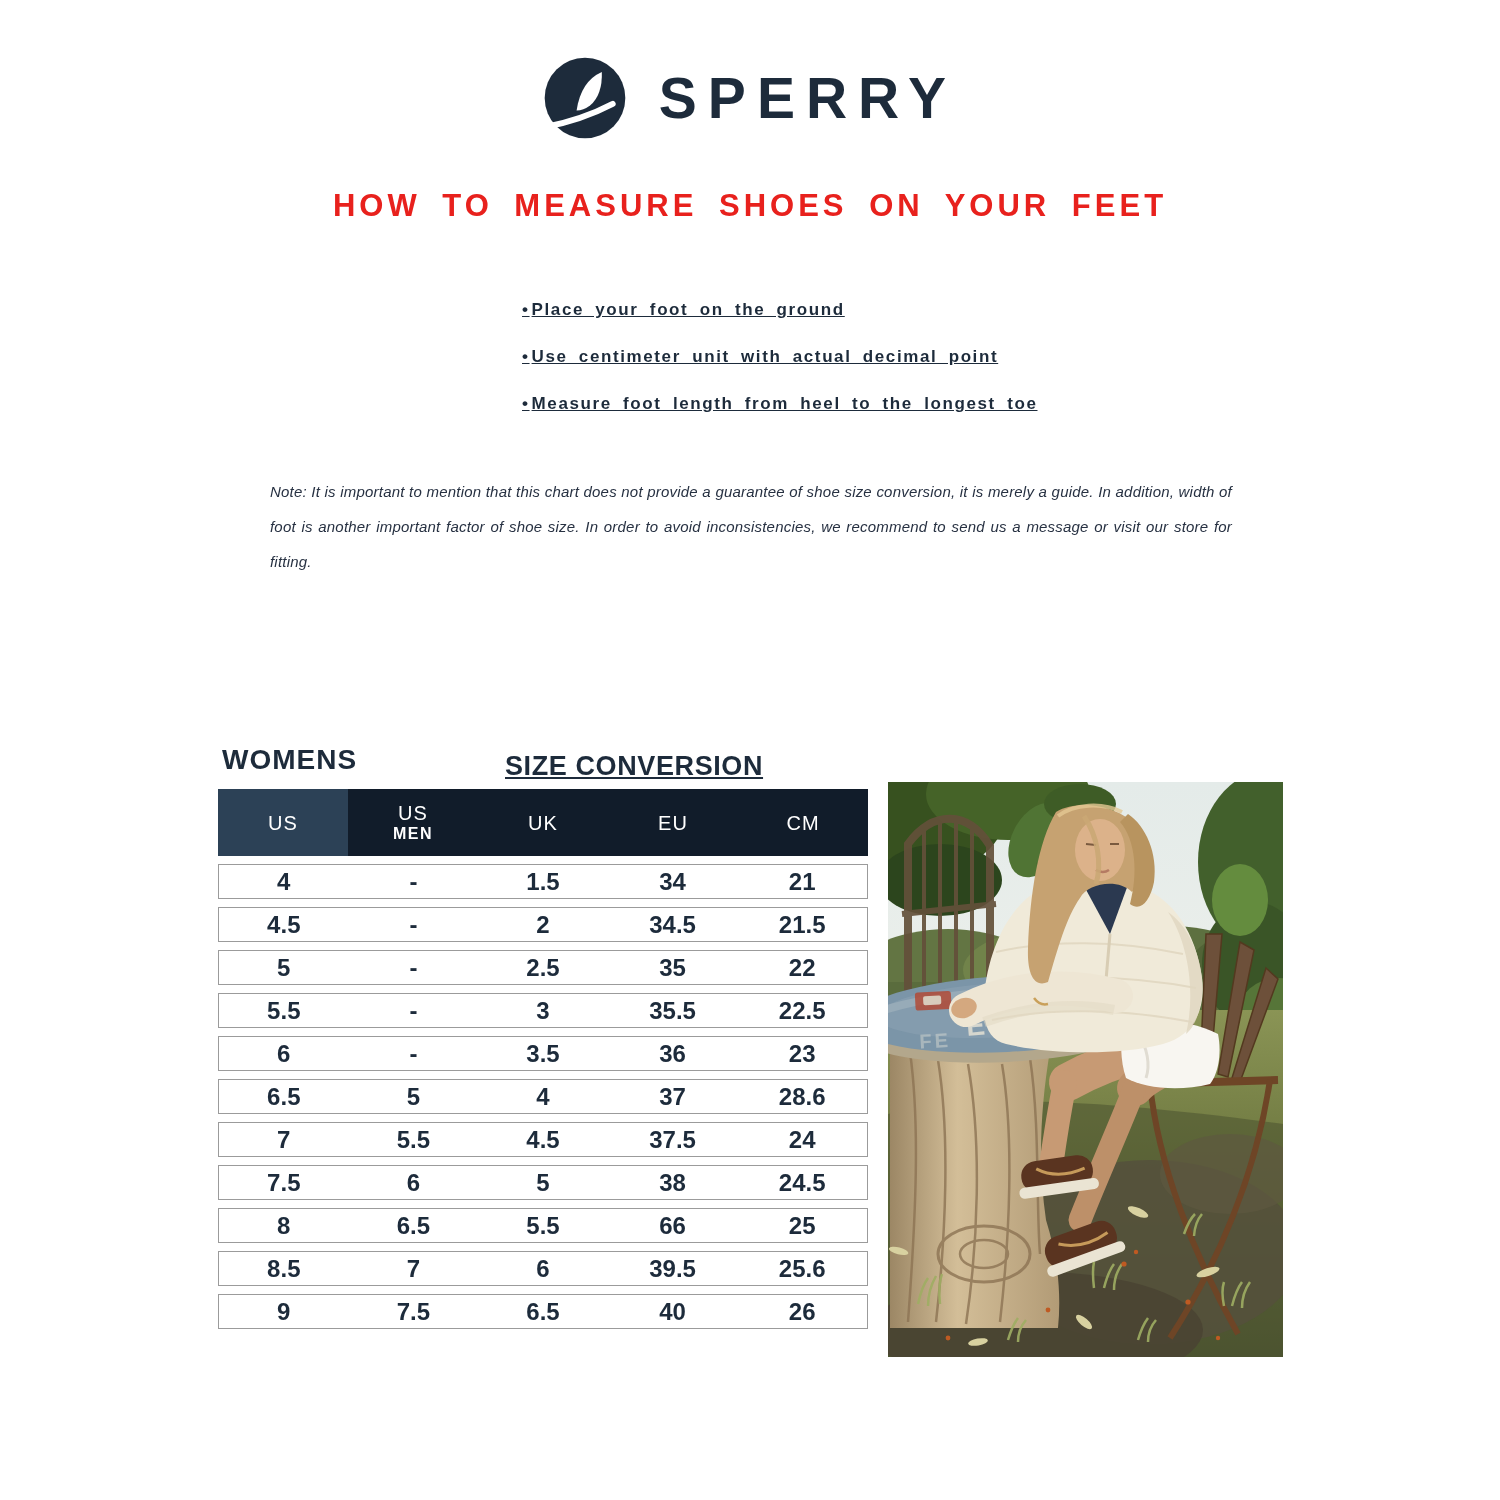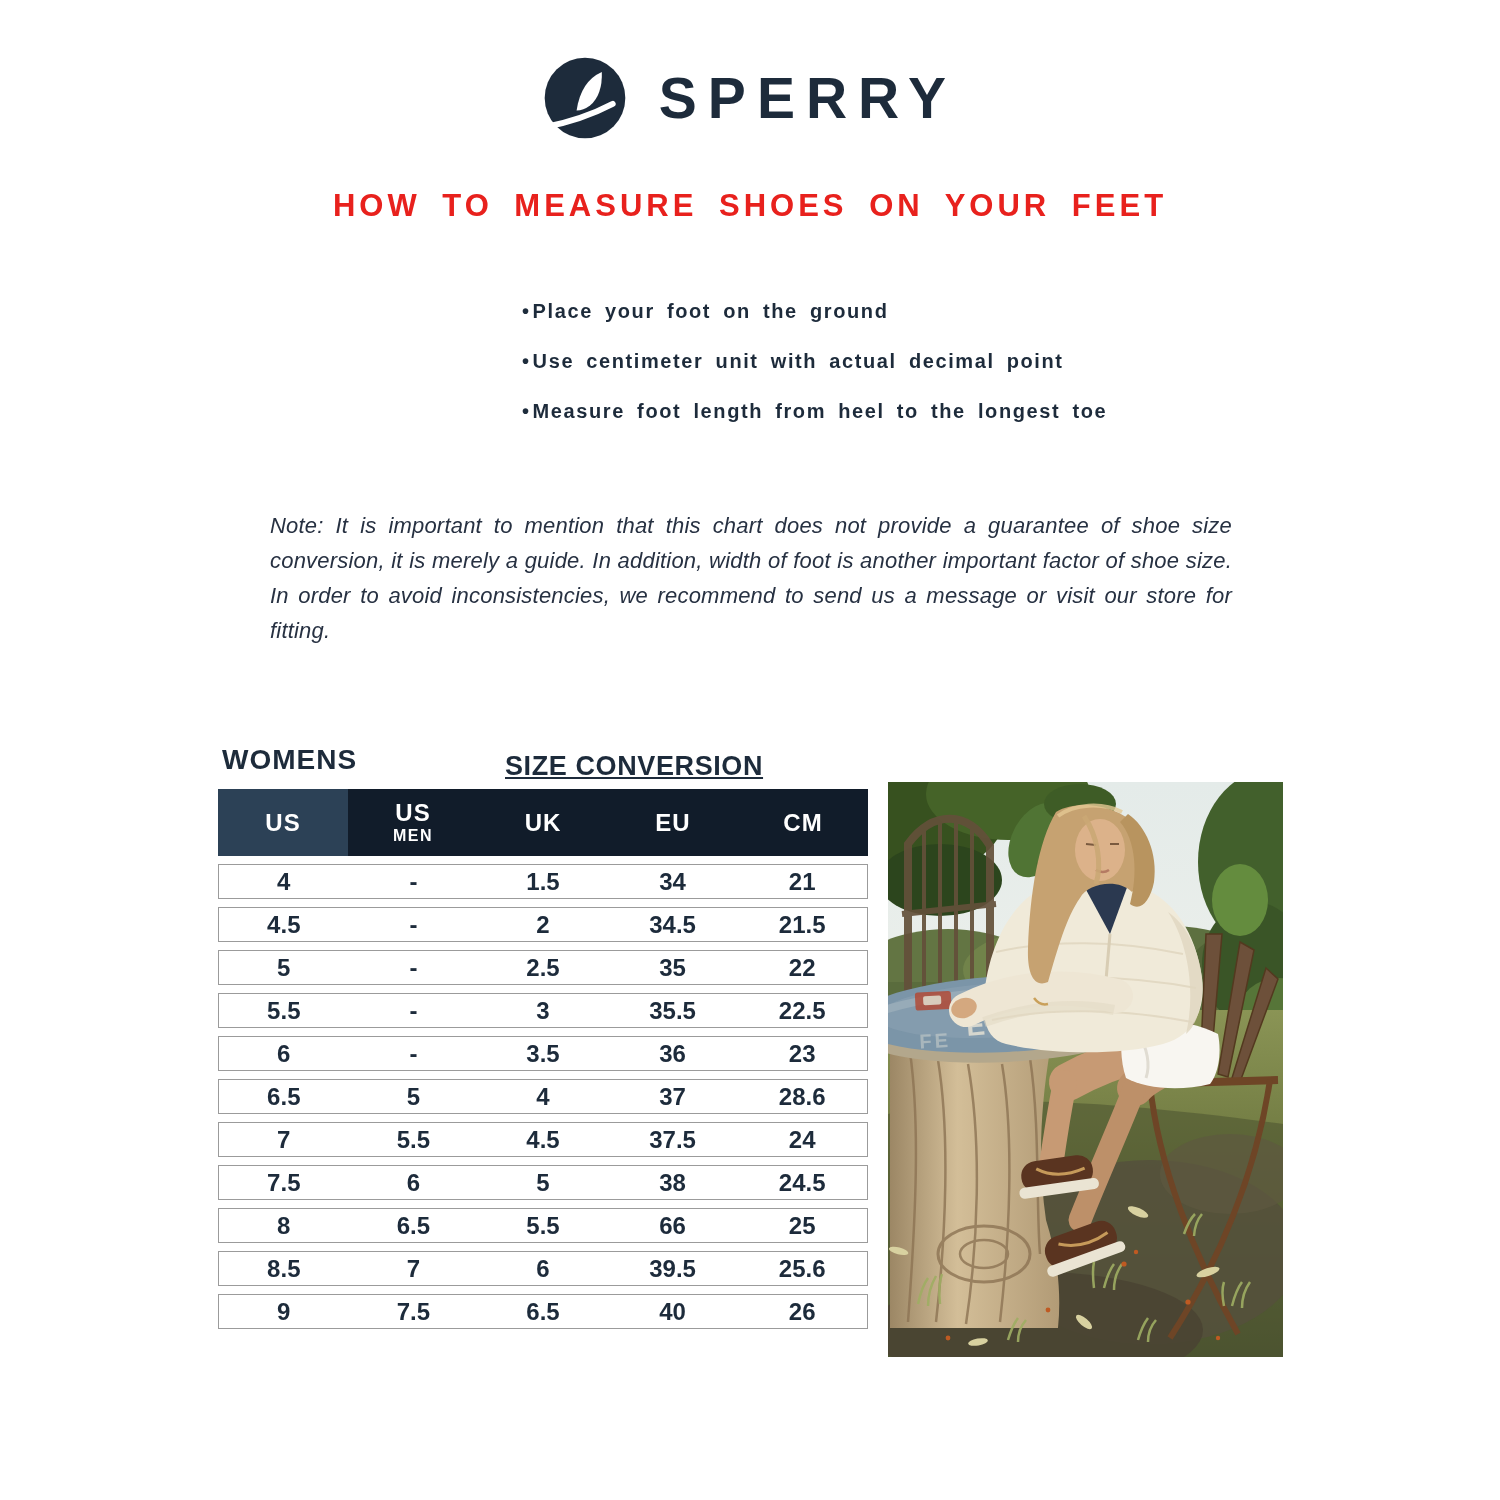--- a/index.html
+++ b/index.html
@@ -23,40 +23,40 @@
   
   .heading{position:absolute;top:188px;left:0;right:0;text-align:center;
     font-size:31px;font-weight:700;letter-spacing:4px;word-spacing:9px;color:var(--red);}
 
   
   .foot-diagram{position:absolute;left:296px;top:254px;width:200px;height:218px;}
   .foot-diagram svg{width:100%;height:100%;overflow:visible;}
 
   
   .bullets{position:absolute;left:522px;top:300px;width:710px;list-style:none;}
-  .bullets li{font-size:20px;font-weight:700;letter-spacing:1.6px;word-spacing:5px;
-    color:var(--navy);margin-bottom:27px;white-space:nowrap;}
+  .bullets li{font-size:17px;font-weight:700;letter-spacing:1.6px;word-spacing:5px;
+    color:var(--navy);margin-bottom:27px;white-space:nowrap;text-decoration:underline;}
   .bullets .dot{margin-right:2px;}
 
   
-  .note{position:absolute;left:270px;top:508px;width:962px;
-    font-size:22px;font-style:italic;line-height:35px;color:#273142;
+  .note{position:absolute;left:270px;top:474px;width:962px;
+    font-size:15px;font-style:italic;line-height:35px;color:#273142;
     text-align:justify;text-align-last:justify;letter-spacing:0.2px;}
 
   
   .womens-label{position:absolute;left:222px;top:744px;font-size:28px;font-weight:700;
     letter-spacing:1px;color:var(--navy);}
   .table-title{position:absolute;left:505px;top:751px;font-size:27px;font-weight:700;
     letter-spacing:0.6px;color:var(--navy);text-decoration:underline;}
 
   
   .size-table{position:absolute;left:218px;top:789px;width:650px;}
   .thead{display:grid;grid-template-columns:repeat(5,1fr);height:67px;background:var(--header-bg);}
   .th{display:flex;flex-direction:column;justify-content:center;align-items:center;color:#fff;}
-  .th-main{font-size:24px;font-weight:700;letter-spacing:1px;line-height:1;}
+  .th-main{font-size:20px;font-weight:400;letter-spacing:1px;line-height:1;}
   .th-sub{font-size:16px;font-weight:700;letter-spacing:1.5px;line-height:1;margin-top:3px;}
   .th-sub:empty{display:none;}
   .th.us-col{background:var(--header-us-bg);}
   .trow{display:grid;grid-template-columns:repeat(5,1fr);height:35px;margin-top:8px;
     background:#fff;border:1px solid #9b9b9b;align-items:center;}
   .tcell{text-align:center;font-size:24px;font-weight:700;color:var(--navy);line-height:1;}
 
   
   .photo{position:absolute;left:888px;top:782px;width:395px;height:575px;overflow:hidden;}
   .photo svg{display:block;width:100%;height:100%;}

